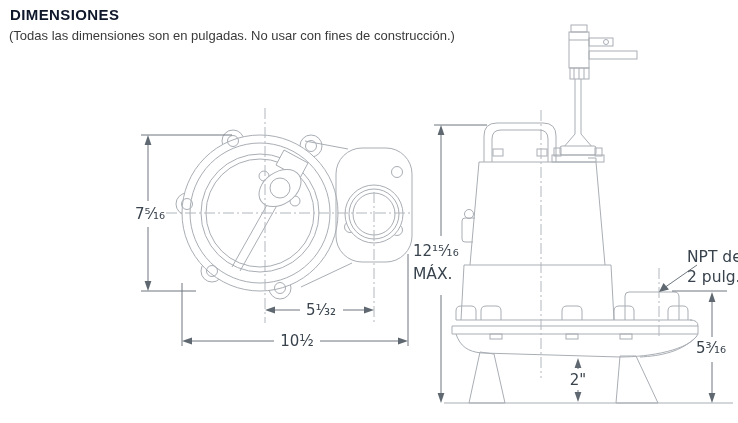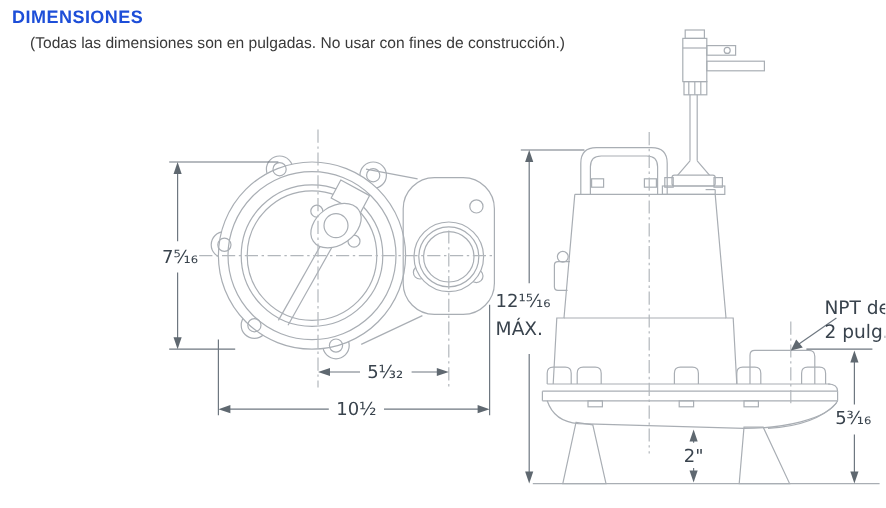--- a/index.html
+++ b/index.html
@@ -1,20 +1,20 @@
 <!DOCTYPE html>
 <html><head>
 <meta charset="utf-8">
 <style>
   html,body{margin:0;padding:0;background:#ffffff;}
   .page{position:relative;width:738px;height:423px;background:#ffffff;overflow:hidden;
         font-family:"Liberation Sans",sans-serif;}
   .hdr-title{position:absolute;left:10px;top:6px;font-size:15px;font-weight:bold;
-             letter-spacing:.4px;color:#1d4ed8;}
-  .hdr-note{position:absolute;left:9px;top:28px;font-size:13px;color:#3a3a3a;margin-left:16px;}
+             letter-spacing:.4px;color:#0f172a;}
+  .hdr-note{position:absolute;left:9px;top:28px;font-size:13px;color:#3a3a3a;}
   svg{position:absolute;left:0;top:0;}
   .ln{fill:none;stroke:#a9aeb4;stroke-width:1;}
   .lnw{fill:#ffffff;stroke:#a9aeb4;stroke-width:1;}
   .cl{fill:none;stroke:#b2b7bc;stroke-width:1;stroke-dasharray:11 3 2 3;}
   .dim{fill:none;stroke:#6e7780;stroke-width:1;}
   .ah{fill:#5f6870;stroke:none;}
   .dimtxt{font-family:"DejaVu Sans",sans-serif;font-size:15px;fill:#39434d;}
   .dimtxt2{font-family:"DejaVu Sans",sans-serif;font-size:15.5px;fill:#39434d;}
 </style>
 </head>

